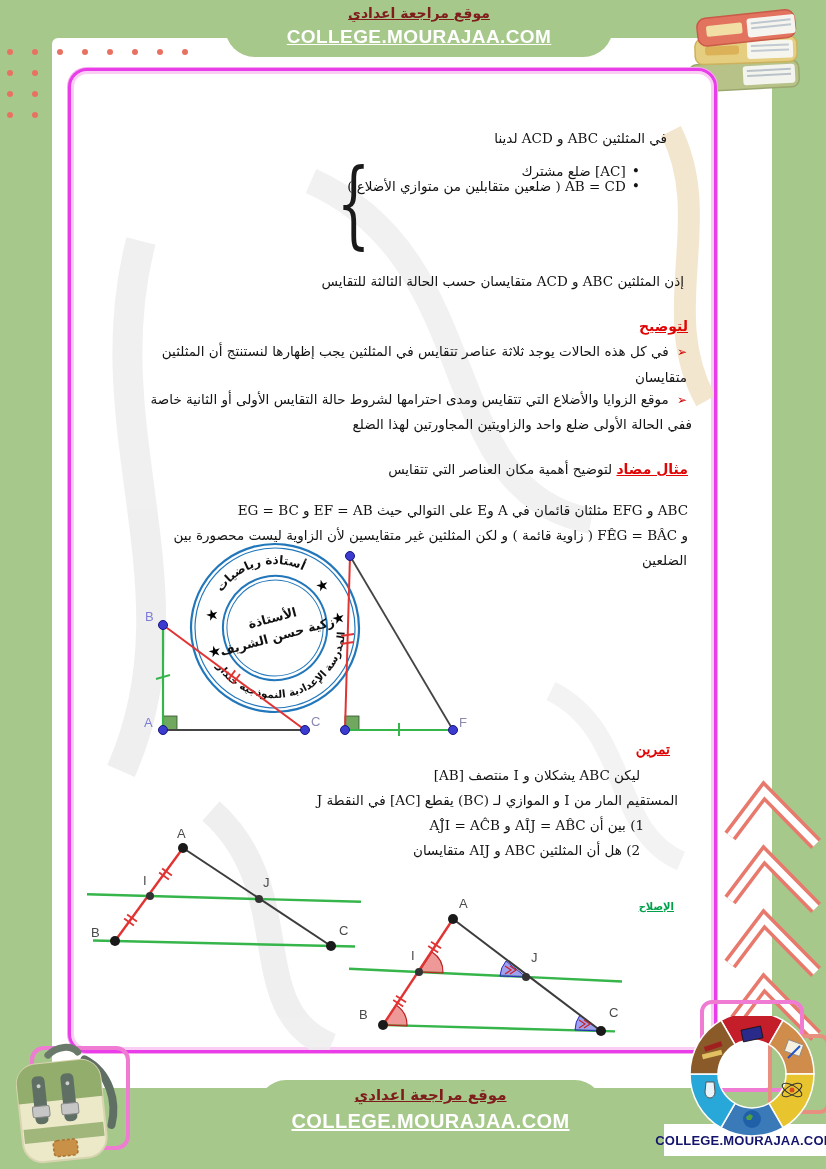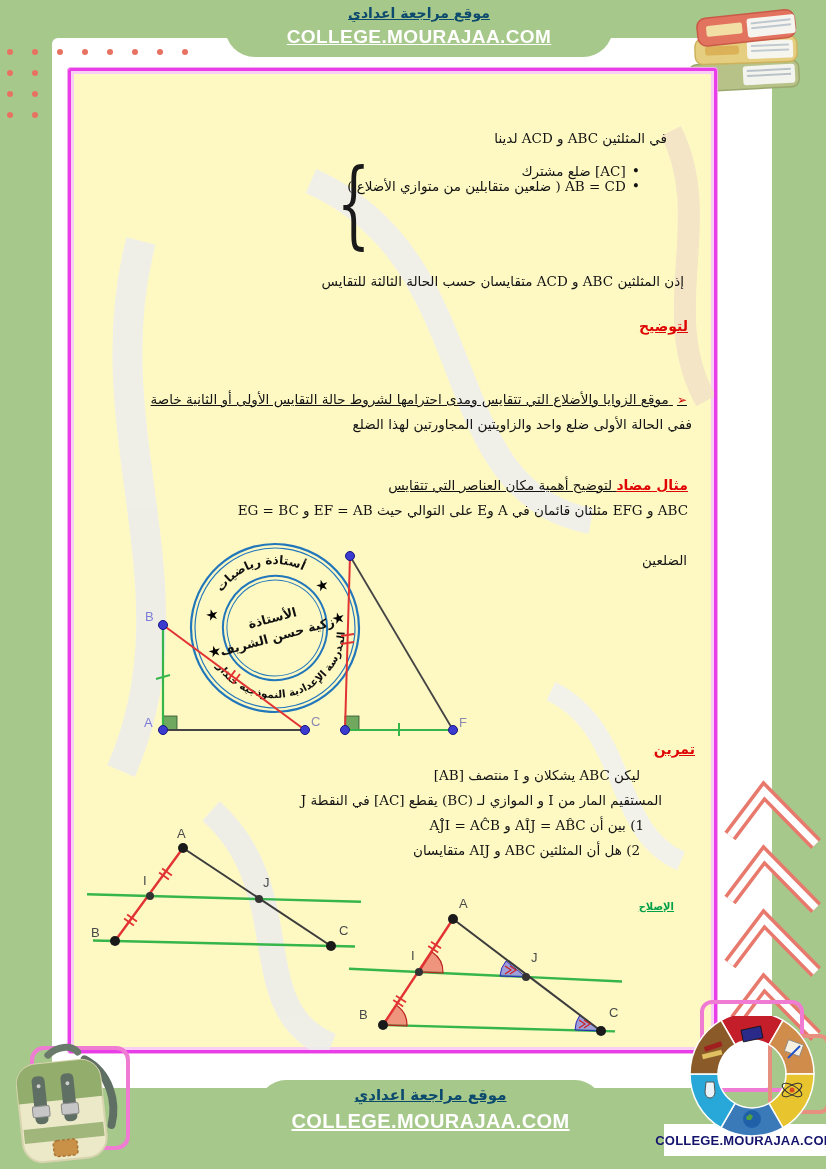--- a/index.html
+++ b/index.html
@@ -8,26 +8,26 @@
     background:#a7c88b;
     font-family:"DejaVu Sans",sans-serif;
   }
   .abs{position:absolute;}
   
   .panel{position:absolute;left:52px;top:38px;width:720px;height:1050px;background:#ffffff;border-radius:6px;}
   
   .band{position:absolute;left:0;width:826px;background:#a7c88b;}
   .hdr-tab{position:absolute;left:225px;top:0;width:388px;height:57px;background:#a7c88b;border-radius:0 0 30px 30px;}
   .ftr-bump{position:absolute;left:258px;top:1080px;width:345px;height:40px;background:#a7c88b;border-radius:28px 28px 0 0;}
-  .site-title{color:#0c4a6e;font-weight:bold;text-decoration:underline;text-align:center;font-family:"DejaVu Sans",sans-serif;}
+  .site-title{color:#7f1d1d;font-weight:bold;text-decoration:underline;text-align:center;font-family:"DejaVu Sans",sans-serif;}
   .site-url{color:#fff;font-weight:bold;text-decoration:underline;text-align:center;font-family:"Liberation Sans",sans-serif;letter-spacing:.4px;}
   
   .page{
     position:absolute;left:68px;top:68px;width:643px;height:979px;
-    background:#fef9c3;border:3px solid #ea3dea;border-radius:3px;
+    background:#ffffff;border:3px solid #ea3dea;border-radius:19px;
     box-shadow:inset 0 0 0 3px #f9cdf4, 0 0 0 1px #f3a8ec;
   }
   .t{position:absolute;direction:rtl;font-size:13.5px;color:#131313;
      font-family:"DejaVu Serif","DejaVu Sans",serif;white-space:nowrap;line-height:1.5;}
   .wrap{white-space:normal;text-align:right;line-height:1.9;}
   .h-red{color:#e00505;font-weight:bold;text-decoration:underline;font-family:"DejaVu Sans",sans-serif;font-size:14px;}
   .h-green{color:#00a04a;font-weight:bold;text-decoration:underline;font-family:"DejaVu Sans",sans-serif;font-size:10px;}
   .marker{color:#cf0000;font-size:12px;padding-left:4px;}
   .bul .dot{padding-left:6px;font-size:14px;}
   .center-line{text-align:right;width:600px;}
@@ -122,25 +122,27 @@
 
   <div class="t" style="top:57px;right:47px;">في المثلثين ABC و ACD لدينا</div>
 
   <div class="abs" style="right:330px;top:80px;font-size:96px;line-height:104px;color:#1a1a1a;transform:scaleX(.55);font-family:'DejaVu Serif',serif;font-weight:300;">{</div>
   <div class="t bul" style="top:90px;right:74px;"><span class="dot">•</span><span>[AC] ضلع مشترك</span></div>
   <div class="t bul" style="top:105px;right:74px;"><span class="dot">•</span><span>AB = CD ( ضلعين متقابلين من متوازي الأضلاع )</span></div>
 
   <div class="t" style="top:200px;right:30px;">إذن المثلثين ABC و ACD متقايسان حسب الحالة الثالثة للتقايس</div>
 
   <div class="t h-red" style="top:245px;right:26px;">لتوضيح</div>
-  <div class="t" style="top:318px;right:27px;text-decoration:underline;"><span class="marker">➢</span> <span>موقع الزوايا والأضلاع التي تتقايس ومدى احترامها لشروط حالة التقايس الأولى أو الثانية خاصة</span></div>
+  <div class="t wrap" style="top:268px;right:27px;width:565px;"><span class="marker">➢</span> <span>في كل هذه الحالات يوجد ثلاثة عناصر تتقايس في المثلثين يجب إظهارها لنستنتج أن المثلثين متقايسان</span></div>
+  <div class="t" style="top:318px;right:27px;"><span class="marker">➢</span> <span>موقع الزوايا والأضلاع التي تتقايس ومدى احترامها لشروط حالة التقايس الأولى أو الثانية خاصة</span></div>
   <div class="t center-line" style="top:343px;right:22px;">ففي الحالة الأولى ضلع واحد والزاويتين المجاورتين لهذا الضلع</div>
 
-  <div class="t" style="top:404px;right:26px;text-decoration:underline;"><span class="h-red">مثال مضاد</span> <span>لتوضيح أهمية مكان العناصر التي تتقايس</span></div>
+  <div class="t" style="top:388px;right:26px;"><span class="h-red">مثال مضاد</span> <span>لتوضيح أهمية مكان العناصر التي تتقايس</span></div>
   <div class="t" style="top:429px;right:26px;">ABC و EFG مثلثان قائمان في A وE على التوالي حيث EF = AB و EG = BC</div>
+  <div class="t" style="top:454px;right:26px;">و FÊG = BÂC ( زاوية قائمة ) و لكن المثلثين غير متقايسين لأن الزاوية ليست محصورة بين</div>
   <div class="t" style="top:479px;right:27px;">الضلعين</div>
 
   <svg class="abs" style="left:114px;top:467px;" width="180" height="180" viewBox="0 0 180 180">
     <g transform="rotate(-15 90 90)">
       <circle cx="90" cy="90" r="84" fill="none" stroke="#2277bb" stroke-width="2.2"></circle>
       <circle cx="90" cy="90" r="80" fill="none" stroke="#2277bb" stroke-width="1.2"></circle>
       <circle cx="90" cy="90" r="52" fill="none" stroke="#2277bb" stroke-width="2"></circle>
       <circle cx="90" cy="90" r="48" fill="none" stroke="#2277bb" stroke-width="1"></circle>
       <defs>
         <path id="arcTop" d="M 26,90 A 64,64 0 0 1 154,90"></path>
@@ -179,23 +181,23 @@
     <line x1="247" y1="13" x2="242" y2="187" stroke="#e23333" stroke-width="2"></line>
     <line x1="238" y1="93" x2="251" y2="91" stroke="#e23333" stroke-width="1.8"></line>
     <line x1="238" y1="101" x2="251" y2="99" stroke="#e23333" stroke-width="1.8"></line>
     <line x1="247" y1="13" x2="350" y2="187" stroke="#444" stroke-width="1.8"></line>
     <circle cx="247" cy="13" r="4.5" fill="#3b3bd0" stroke="#151580" stroke-width="1"></circle>
     <circle cx="242" cy="187" r="4.5" fill="#3b3bd0" stroke="#151580" stroke-width="1"></circle>
     <circle cx="350" cy="187" r="4.5" fill="#3b3bd0" stroke="#151580" stroke-width="1"></circle>
     <text x="356" y="184" font-size="13" fill="#8a8ab0">F</text>
   </svg>
 
-  <div class="t h-red" style="top:668px;right:19px;">تمرين</div>
+  <div class="t h-red" style="top:668px;right:44px;font-family:Liberation Serif, serif;">تمرين</div>
   <div class="t" style="top:694px;right:74px;">ليكن ABC يشكلان و I منتصف [AB]</div>
-  <div class="t" style="top:719px;right:52px;">المستقيم المار من I و الموازي لـ (BC) يقطع [AC] في النقطة J</div>
+  <div class="t" style="top:719px;right:36px;">المستقيم المار من I و الموازي لـ (BC) يقطع [AC] في النقطة J</div>
   <div class="t" style="top:744px;right:70px;">1) بين أن AÎJ = AB̂C و AĴI = AĈB</div>
   <div class="t" style="top:769px;right:74px;">2) هل أن المثلثين ABC و AIJ متقايسان</div>
 
   <svg class="abs" style="left:12px;top:754px;" width="285" height="140" viewBox="0 0 285 140">
     <line x1="4" y1="69.3" x2="278" y2="76.8" stroke="#35b54a" stroke-width="2.4"></line>
     <line x1="10" y1="115.5" x2="272" y2="121.5" stroke="#35b54a" stroke-width="2.4"></line>
     <line x1="100" y1="23" x2="32" y2="116" stroke="#e23333" stroke-width="2.4"></line>
     <line x1="100" y1="23" x2="248" y2="121" stroke="#3c3c3c" stroke-width="2"></line>
     <line x1="79.1" y1="43.5" x2="88.9" y2="50.5" stroke="#e23333" stroke-width="1.8"></line>
     <line x1="76.1" y1="47.5" x2="85.9" y2="54.5" stroke="#e23333" stroke-width="1.8"></line>

